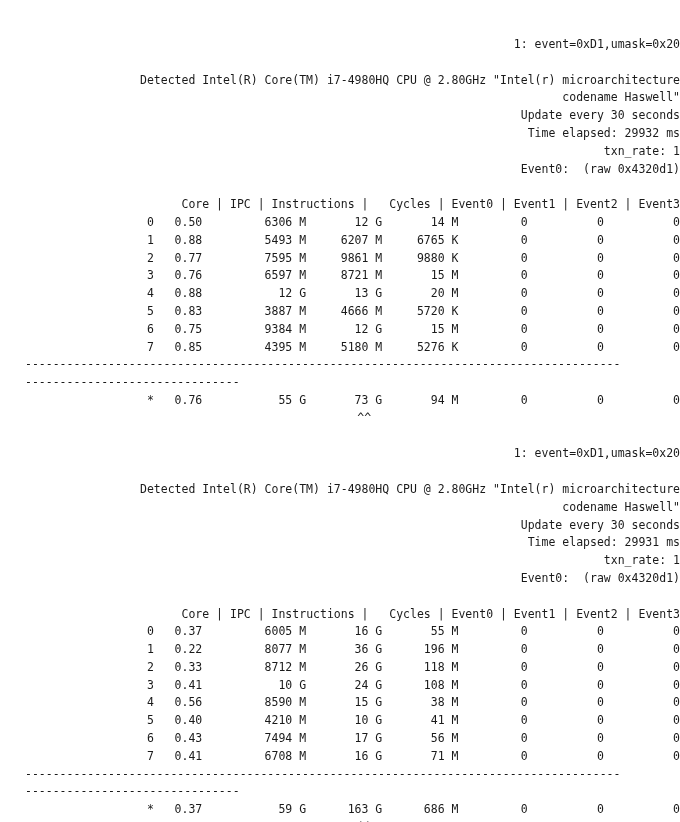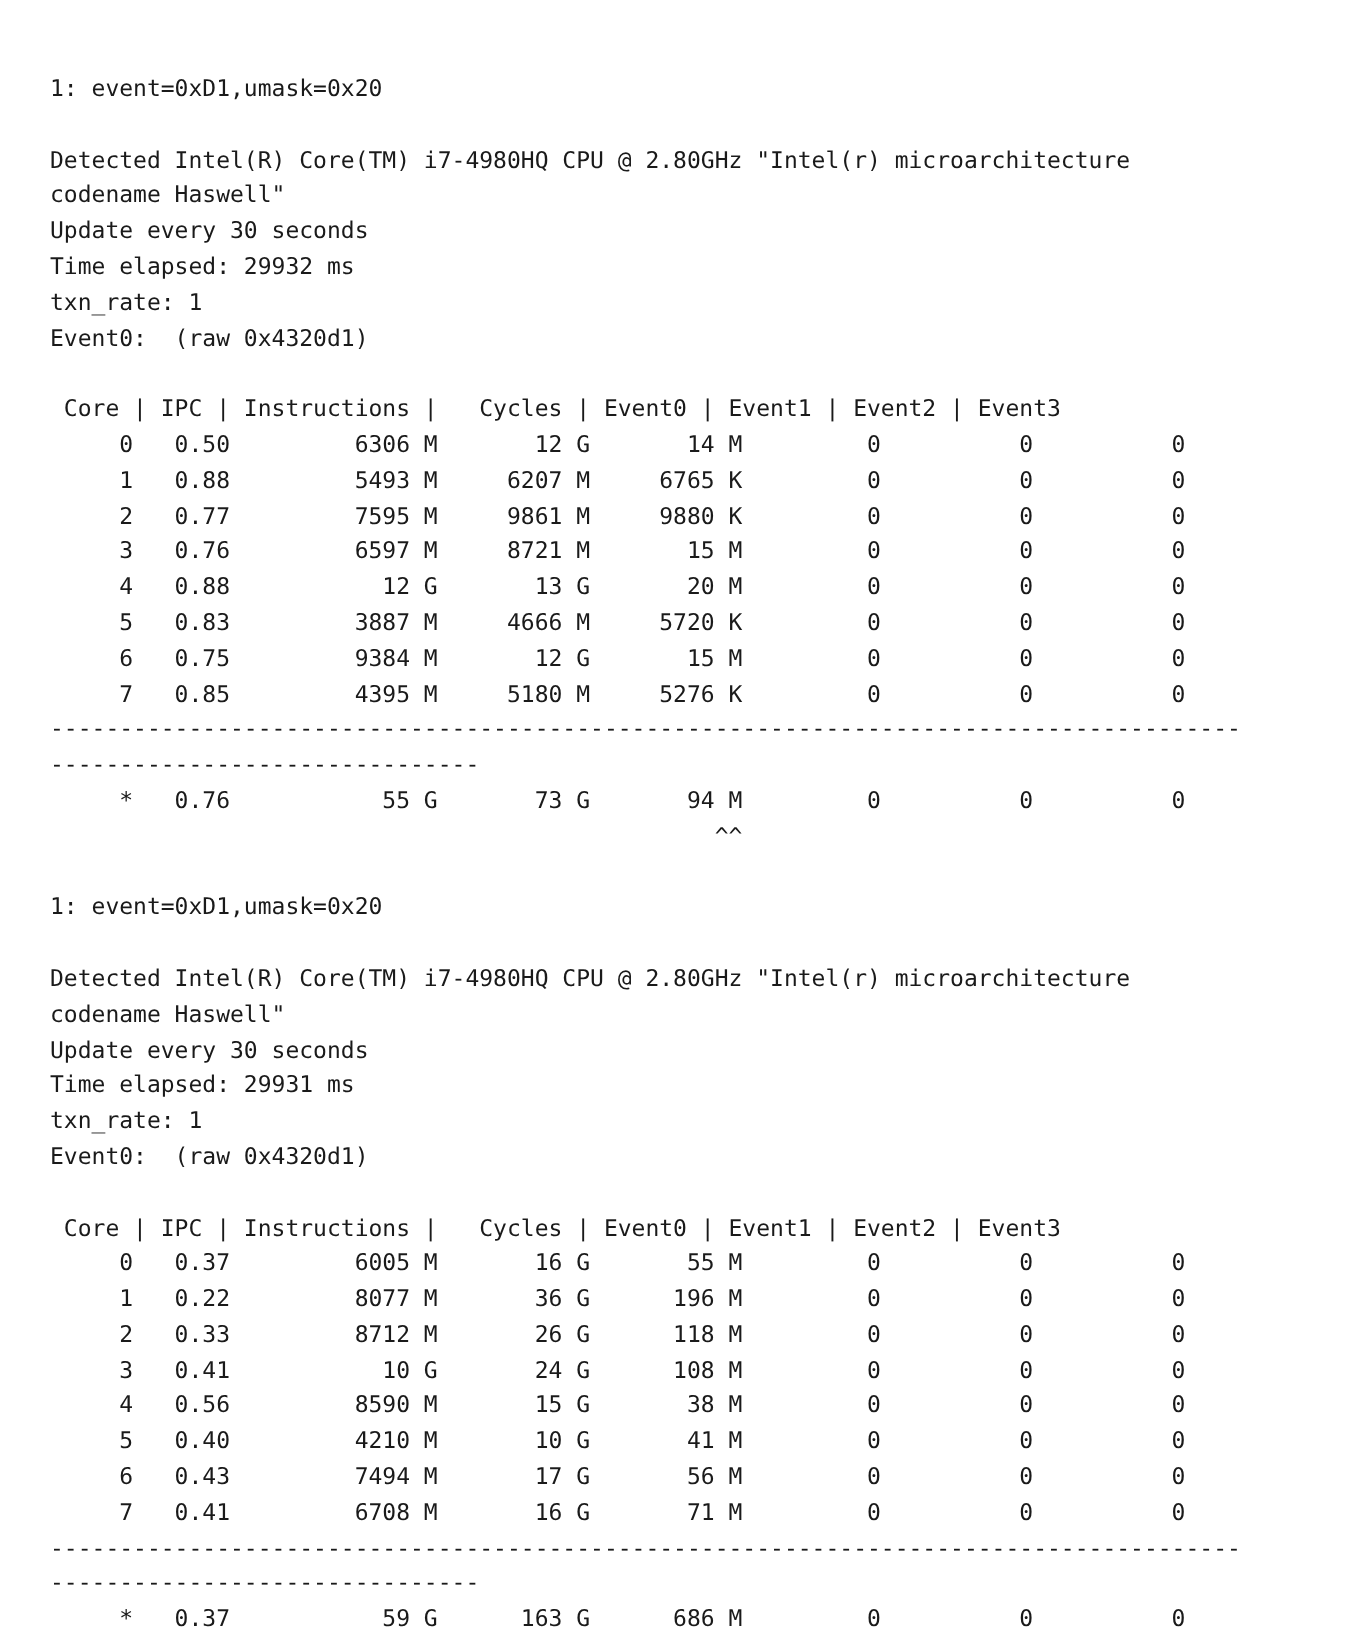--- a/index.html
+++ b/index.html
@@ -17,20 +17,21 @@
   .terminal {
     padding: 36px 0 0 25px;
     font-size: 11.5px;
     line-height: 17.8px;
     white-space: pre;
     letter-spacing: 0px;
   }
   .line {
     white-space: pre;
     height: 17.8px;
+    text-align: right;
   }
   .blank {
     height: 17.8px;
   }
   .block-gap {
     height: 17.8px;
   }
   .rule {
     white-space: pre;
     height: 17.8px;

